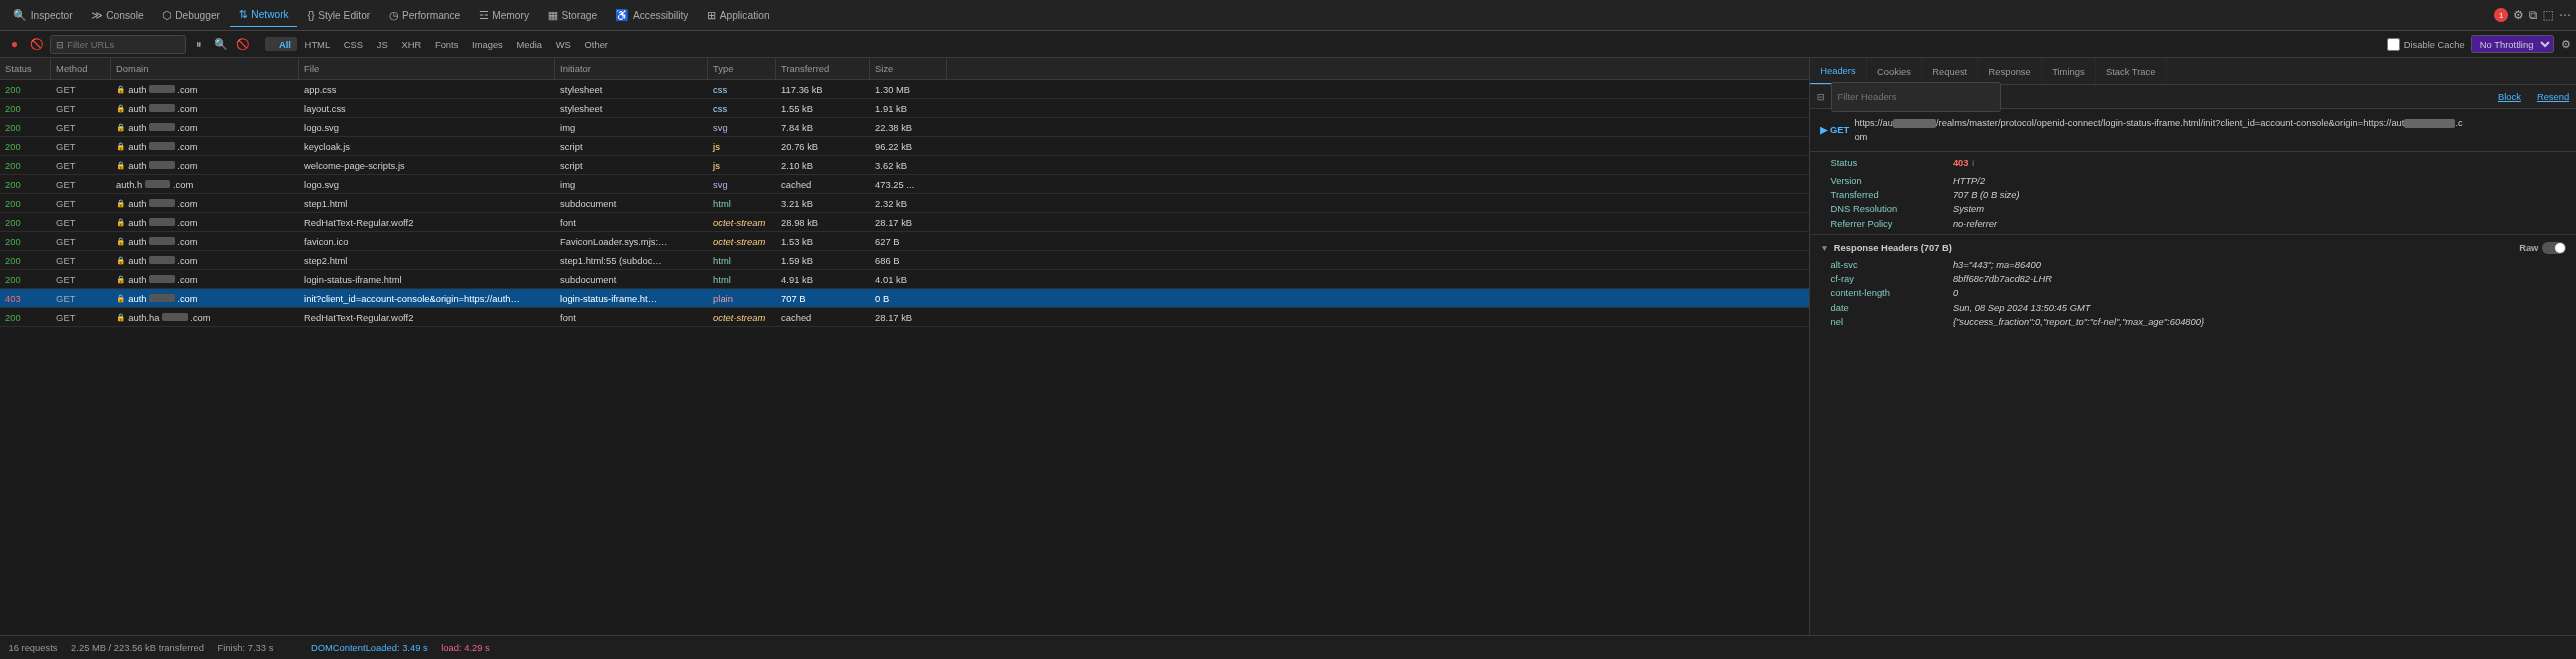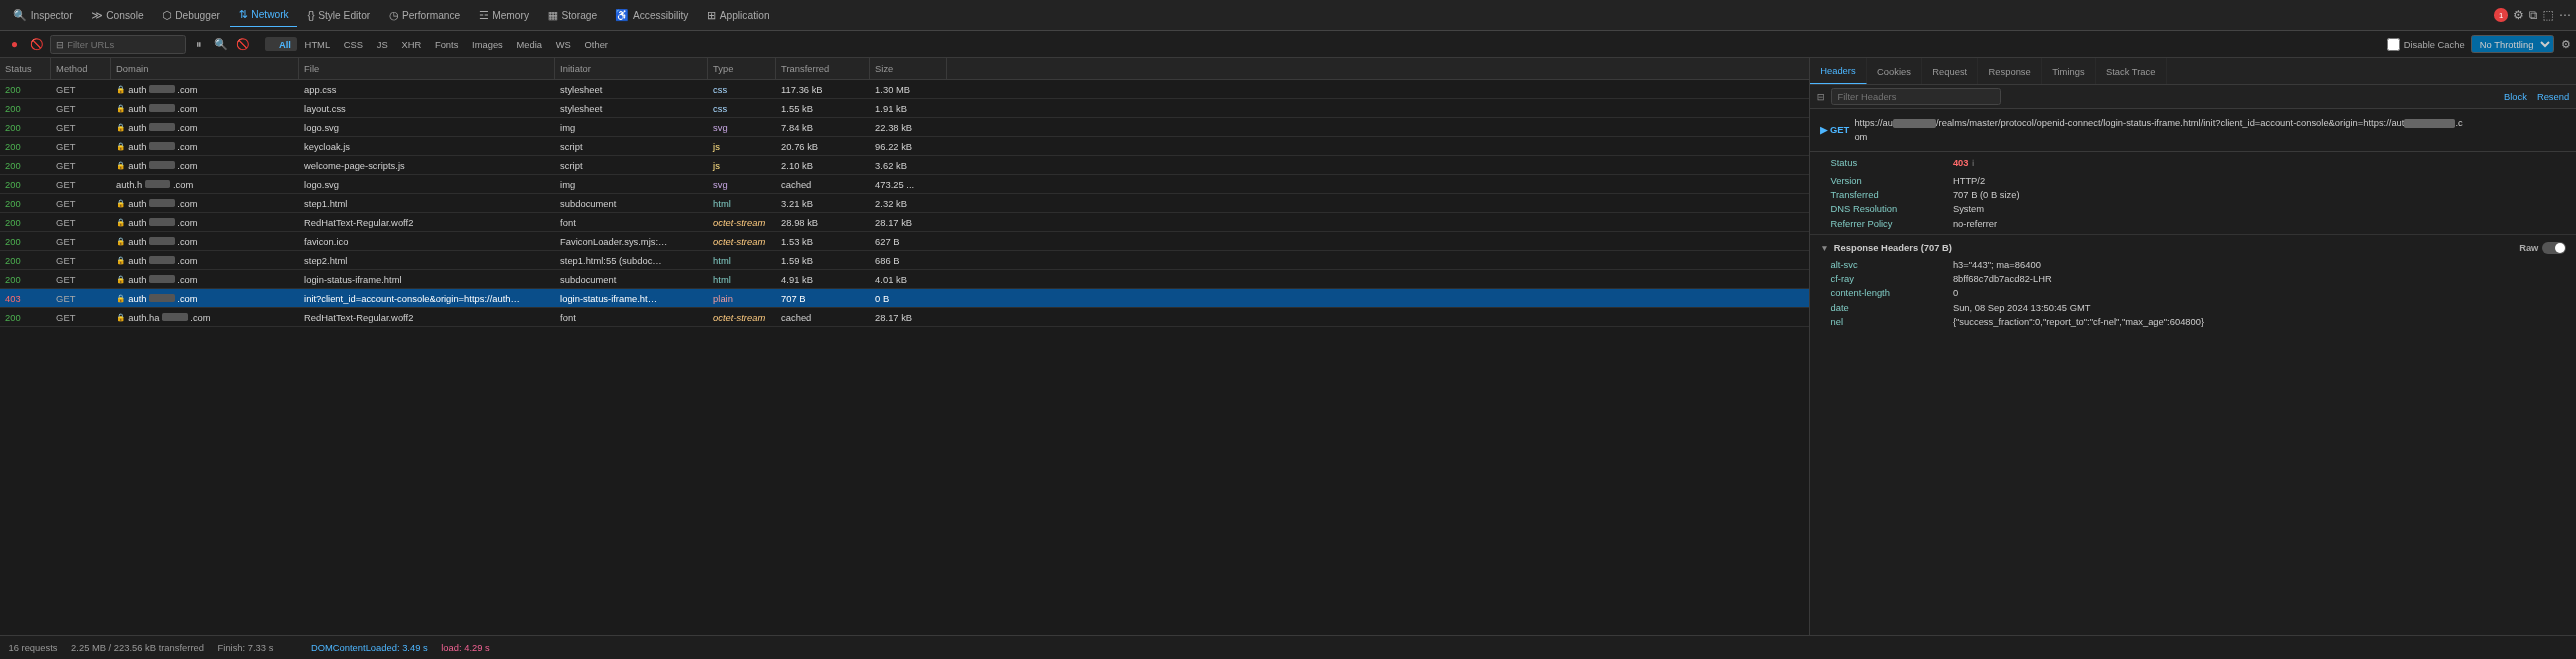--- a/index.html
+++ b/index.html
@@ -35,21 +35,21 @@
     .filter-input-wrap input { background: none; border: none; outline: none; color: #ccc; font-size: 9.4px; width: 102px; }
     .filter-type-btns { display: flex; align-items: center; margin-left: 8.5px; gap: 1.7px; }
     .ftype-btn {
       padding: 1.7px 6px; border-radius: 2.6px; cursor: pointer; font-size: 9.4px; color: #aaa;
     }
     .ftype-btn.active { background: #3a3a3a; color: #4db6ff; font-weight: bold; padding-left: 14px; }
     .net-toolbar-right { margin-left: auto; display: flex; align-items: center; gap: 6.8px; font-size: 9.4px; color: #aaa; }
     .disable-cache-label { display: flex; align-items: center; gap: 3.4px; cursor: pointer; }
     .disable-cache-label input { cursor: pointer; }
     .throttle-select {
-      background: #0369a1; border: 0.9px solid #555; color: #ccc; font-size: 9.4px;
+      background: #4c1d95; border: 0.9px solid #555; color: #ccc; font-size: 9.4px;
       padding: 1.7px 3.4px; border-radius: 2.6px; cursor: pointer;
     }
 
     
     .main-content { display: flex; height: calc(100vh - 31px - 27px - 24px); }
 
     
     .net-table-wrap { flex: 1; overflow: hidden; display: flex; flex-direction: column; min-width: 0; }
 
     
@@ -110,41 +110,41 @@
     }
     .rpanel-tab.active { color: #4db6ff; border-bottom: 1.7px solid #4db6ff; }
 
     
     .filter-headers {
       display: flex; align-items: center; background: #222; border-bottom: 0.9px solid #3a3a3a;
       height: 24px; padding: 0 6.8px; gap: 6.8px; font-size: 9.4px; color: #999;
     }
     .filter-headers-input {
       background: #2a2a2a; border: 0.9px solid #444; border-radius: 2.6px;
-      color: #ccc; font-size: 9.4px; padding: 0.9px 5.1px; height: 17px; width: 170px; outline: none;
-    }
-    .block-resend { margin-left: auto; display: flex; gap: 10px; font-size: 9.4px; color: #4db6ff; cursor: pointer; }
+      color: #ccc; font-size: 9.4px; padding: 0.9px 5.1px; height: 30px; width: 170px; outline: none;
+    }
+    .block-resend { margin-left: auto; display: flex; gap: 16px; font-size: 9.4px; color: #4db6ff; cursor: pointer; text-decoration: underline; }
 
     
     .req-url-section { padding: 6.8px 10.2px; border-bottom: 0.9px solid #3a3a3a; }
     .req-url-line { display: flex; align-items: center; gap: 5.1px; font-size: 9.4px; }
     .req-method-label { color: #4db6ff; font-weight: bold; white-space: nowrap; }
     .req-url-text { color: #ccc; word-break: break-all; line-height: 1.5; }
     .req-url-text .url-blur { display: inline-block; background: #666; border-radius: 1.7px; height: 8.5px; width: 34px; vertical-align: middle; }
 
     
     .headers-section { overflow-y: auto; flex: 1; padding: 3.4px 0; }
     .section-header {
       display: flex; align-items: center; gap: 5.1px; padding: 3.4px 10.2px; cursor: pointer;
       font-size: 9.4px; color: #ccc; font-weight: bold;
     }
     .chevron { color: #888; font-size: 8.5px; }
     .header-row { display: flex; align-items: flex-start; padding: 1.7px 20.5px; gap: 3.4px; font-size: 9.4px; }
     .header-name { color: #80cbc4; white-space: nowrap; min-width: 119px; }
-    .header-value { color: #ccc; word-break: break-all; }
+    .header-value { color: #ccc; word-break: break-all; font-style: italic; }
     .status-value { color: #ff6b6b; font-weight: bold; }
     .info-icon { color: #888; font-size: 8.5px; cursor: pointer; }
     .section-divider { border: none; border-top: 0.9px solid #333; margin: 3.4px 0; }
     .raw-toggle { margin-left: auto; display: flex; align-items: center; gap: 3.4px; font-size: 9.4px; color: #aaa; cursor: pointer; }
     .toggle-switch { width: 24px; height: 12px; background: #555; border-radius: 6px; position: relative; }
     .toggle-knob { width: 10.2px; height: 10.2px; background: #fff; border-radius: 50%; position: absolute; top: 0.9px; right: 0.9px; }
   </style>
 </head>
 <body>
 

